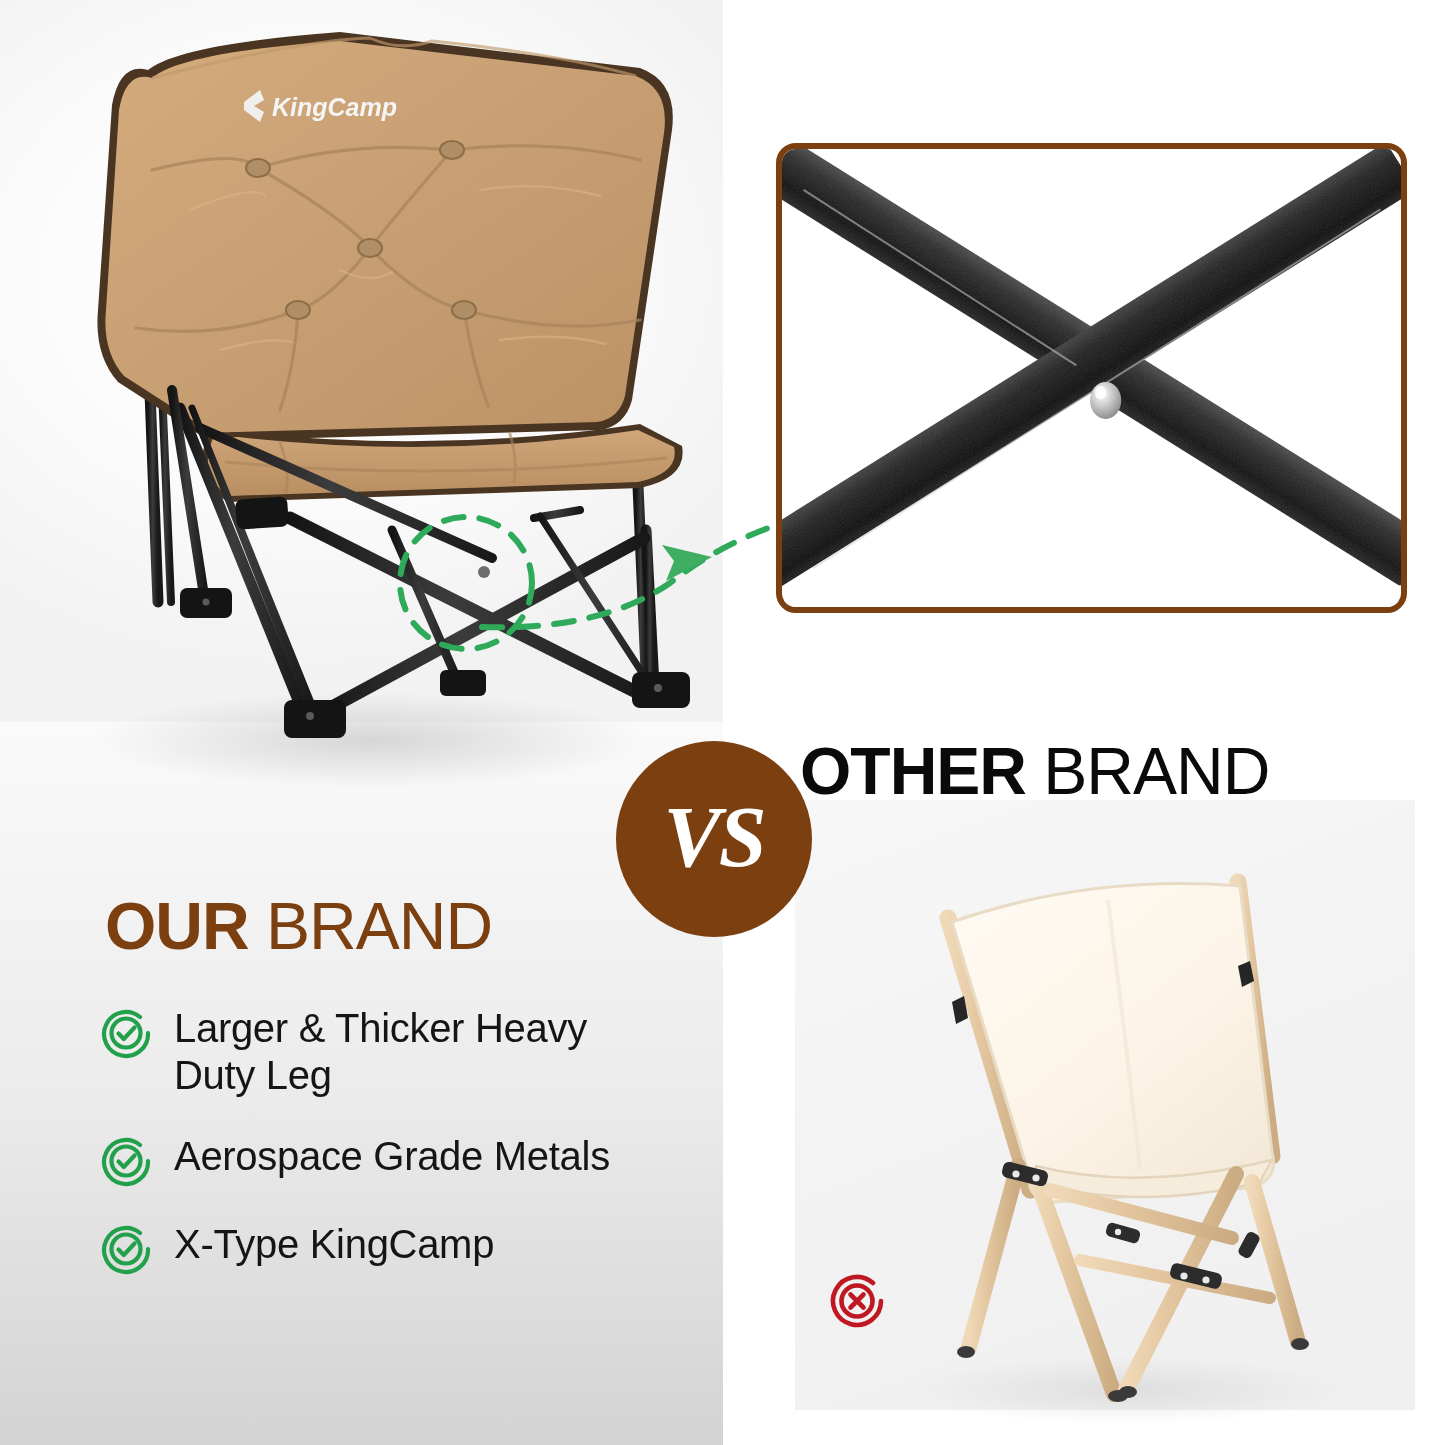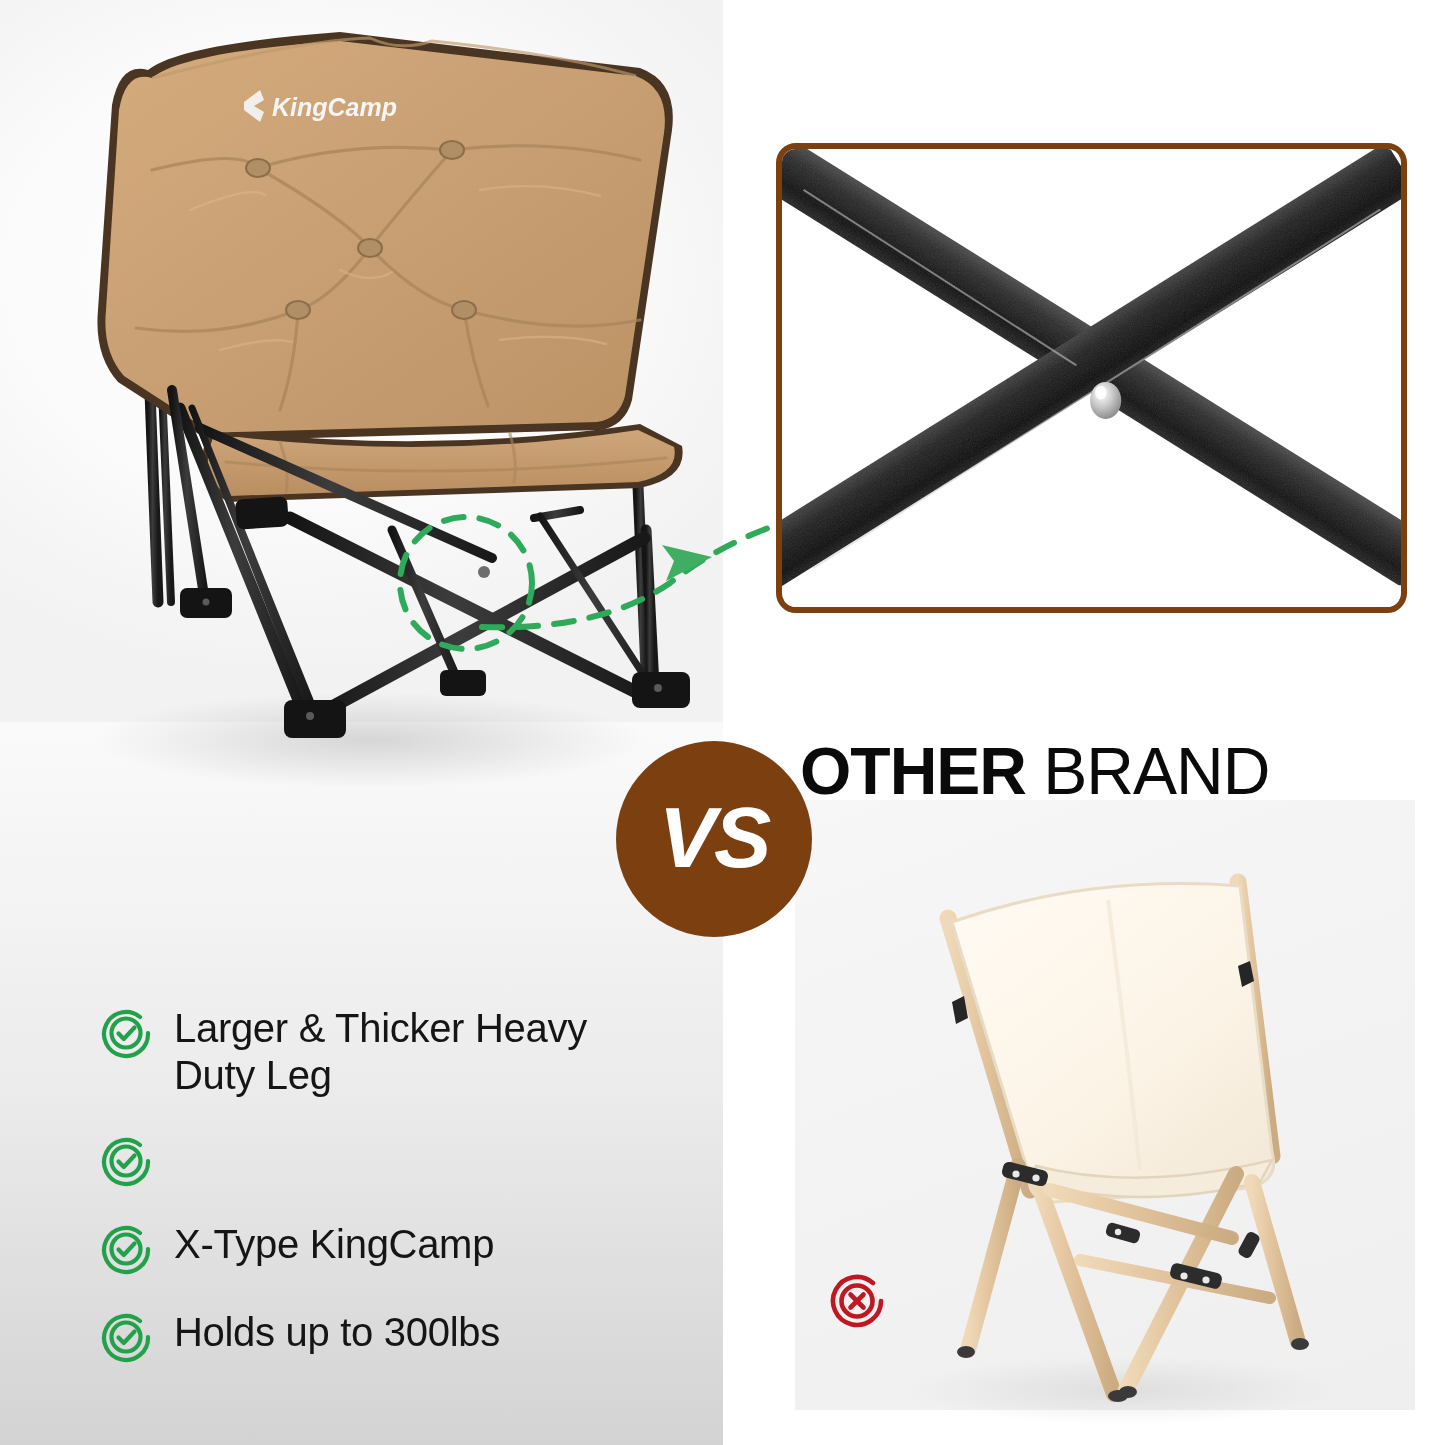--- a/index.html
+++ b/index.html
@@ -76,21 +76,21 @@
     width: 196px; height: 196px;
     border-radius: 50%;
     background: #7c3f10;
     display: flex;
     align-items: center;
     justify-content: center;
     z-index: 7;
   }
   .vs-badge .vs-text {
     color: #ffffff;
-    font-family: Liberation Sans, sans-serif;
+    font-family: Liberation Serif, serif;
     font-weight: bold;
     font-style: italic;
     font-size: 86px;
     letter-spacing: -2px;
     line-height: 1;
     transform: translateY(-2px);
   }
 
   
   .heading {
@@ -364,20 +364,23 @@
 
       <ellipse cx="330" cy="258" rx="16" ry="19" fill="url(#rivet)"></ellipse>
       <ellipse cx="325" cy="250" rx="6" ry="7" fill="#ffffff" opacity="0.85"></ellipse>
     </svg>
   </div>
 
   <div class="vs-badge">
     <span class="vs-text">VS</span>
   </div>
 
+  <div class="heading heading-our">
+    <span class="strong">OUR</span> <span class="light">BRAND</span>
+  </div>
 
   <div class="heading heading-other">
     <span class="strong">OTHER</span> <span class="light">BRAND</span>
   </div>
 
   <div class="feature-list">
 
     <div class="feature-row">
       <span class="check-icon">
         <svg viewBox="0 0 52 52" xmlns="http://www.w3.org/2000/svg">
@@ -390,43 +393,34 @@
     </div>
 
     <div class="feature-row">
       <span class="check-icon">
         <svg viewBox="0 0 52 52" xmlns="http://www.w3.org/2000/svg">
           <path d="M40 10 A22 22 0 1 0 48 26" fill="none" stroke="#22a04a" stroke-width="4.2" stroke-linecap="round"></path>
           <circle cx="26" cy="26" r="14.5" fill="none" stroke="#22a04a" stroke-width="4.2"></circle>
           <path d="M18.5 26.5 L23.8 32 L34.5 20.5" fill="none" stroke="#22a04a" stroke-width="4.2" stroke-linecap="round" stroke-linejoin="round"></path>
         </svg>
       </span>
+      <span class="feature-text">Aerospace Grade Metals</span>
     </div>
 
     <div class="feature-row">
       <span class="check-icon">
         <svg viewBox="0 0 52 52" xmlns="http://www.w3.org/2000/svg">
           <path d="M40 10 A22 22 0 1 0 48 26" fill="none" stroke="#22a04a" stroke-width="4.2" stroke-linecap="round"></path>
           <circle cx="26" cy="26" r="14.5" fill="none" stroke="#22a04a" stroke-width="4.2"></circle>
           <path d="M18.5 26.5 L23.8 32 L34.5 20.5" fill="none" stroke="#22a04a" stroke-width="4.2" stroke-linecap="round" stroke-linejoin="round"></path>
         </svg>
       </span>
       <span class="feature-text">X-Type KingCamp</span>
     </div>
 
-    <div class="feature-row">
-      <span class="check-icon">
-        <svg viewBox="0 0 52 52" xmlns="http://www.w3.org/2000/svg">
-          <path d="M40 10 A22 22 0 1 0 48 26" fill="none" stroke="#22a04a" stroke-width="4.2" stroke-linecap="round"></path>
-          <circle cx="26" cy="26" r="14.5" fill="none" stroke="#22a04a" stroke-width="4.2"></circle>
-          <path d="M18.5 26.5 L23.8 32 L34.5 20.5" fill="none" stroke="#22a04a" stroke-width="4.2" stroke-linecap="round" stroke-linejoin="round"></path>
-        </svg>
-      </span>
-      <span class="feature-text">Holds up to 300lbs</span>
-    </div>
 
   </div>
 
   <div class="deny-icon">
     <svg viewBox="0 0 58 58" xmlns="http://www.w3.org/2000/svg">
       <path d="M45 11 A24 24 0 1 0 53 29" fill="none" stroke="#c01822" stroke-width="4.6" stroke-linecap="round"></path>
       <circle cx="29" cy="29" r="15.5" fill="none" stroke="#c01822" stroke-width="4.6"></circle>
       <path d="M22.5 22.5 L35.5 35.5 M35.5 22.5 L22.5 35.5" stroke="#c01822" stroke-width="4.6" stroke-linecap="round"></path>
     </svg>
   </div>

